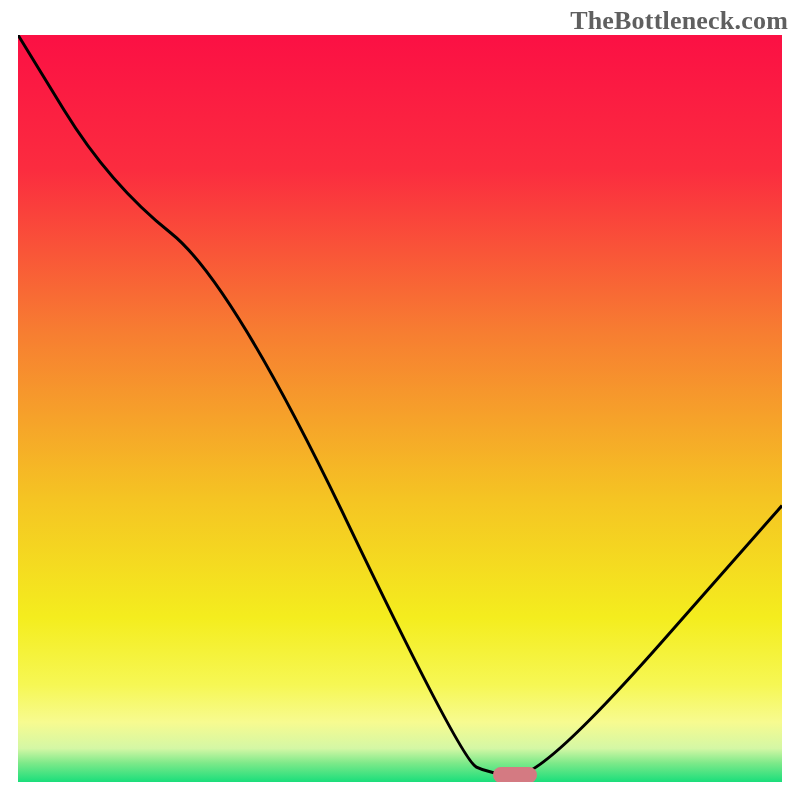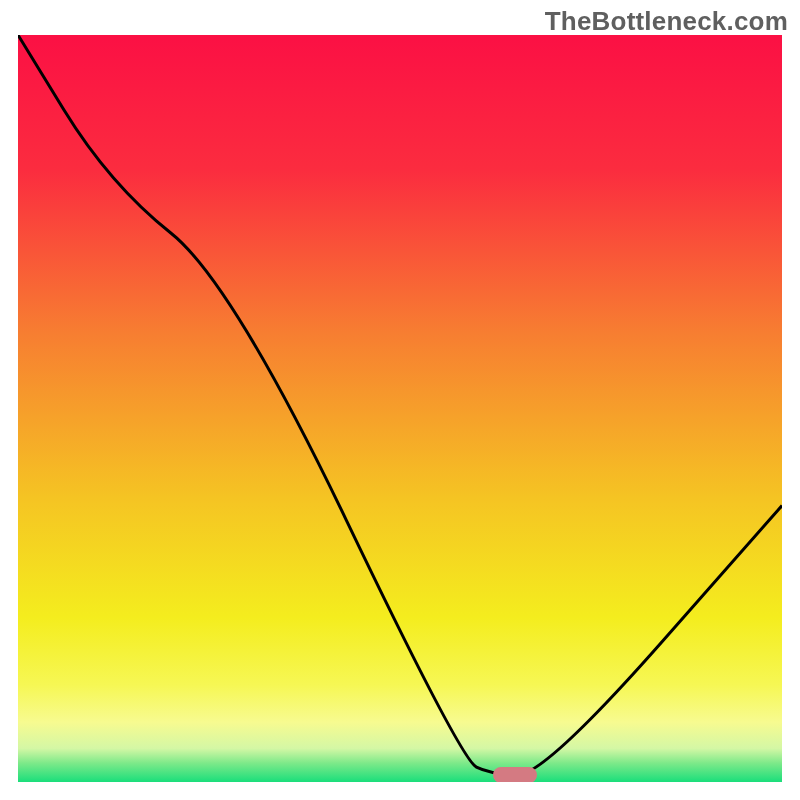--- a/index.html
+++ b/index.html
@@ -12,21 +12,21 @@
   }
   .container {
     position: relative;
     width: 800px;
     height: 800px;
   }
   .watermark {
     position: absolute;
     top: 6px;
     right: 12px;
-    font-family: Liberation Sans, sans-serif;
+    font-family: Liberation Serif, serif;
     font-size: 26px;
     font-weight: 600;
     color: #5f5f5f;
     z-index: 10;
     letter-spacing: 0.2px;
   }
   .plot-area {
     position: absolute;
     left: 18px;
     right: 18px;

